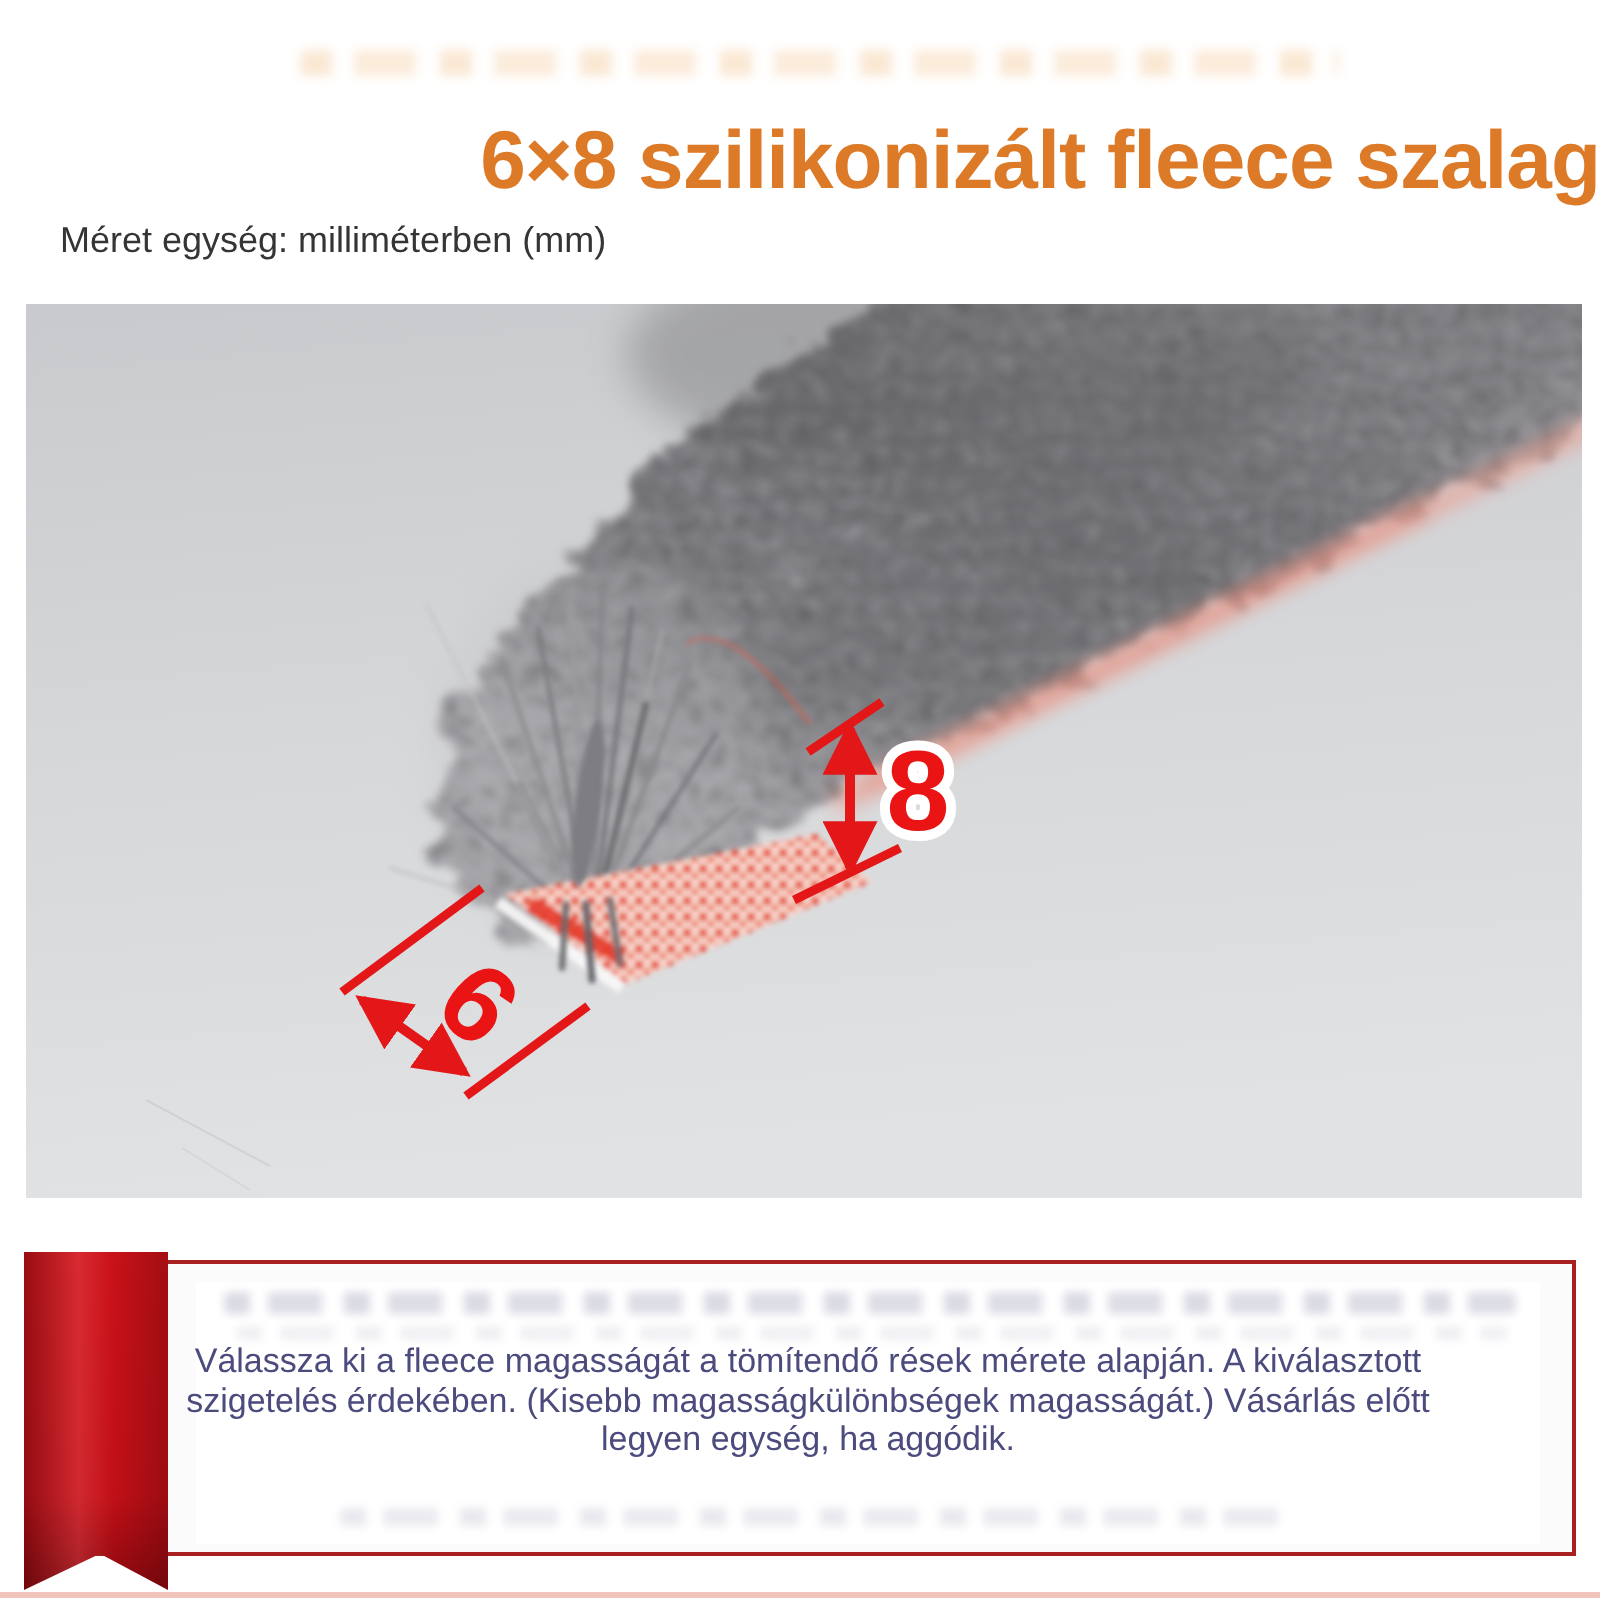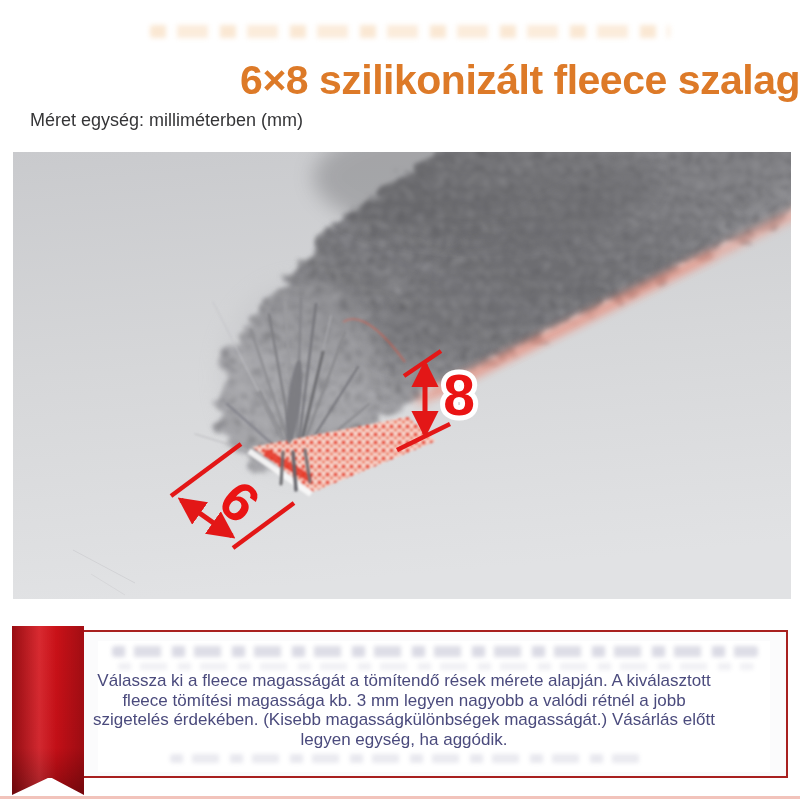--- a/index.html
+++ b/index.html
@@ -166,21 +166,20 @@
 
   <div id="note-box" class="abs"></div>
   <div id="note-patch" class="abs"></div>
 
   <div class="ghost-row ghost-slate abs" style="left:112px;top:646px;width:646px;height:11px;opacity:.42;"></div>
   <div class="ghost-row ghost-slate abs" style="left:118px;top:663px;width:636px;height:7px;opacity:.18;"></div>
   <div class="ghost-row ghost-slate abs" style="left:170px;top:754px;width:470px;height:9px;opacity:.26;"></div>
 
   <div id="note-text" class="abs">
     <div class="nline">Válassza ki a fleece magasságát a tömítendő rések mérete alapján. A kiválasztott</div>
-    <div class="nline">fleece tömítési magassága kb. 3 mm legyen nagyobb a valódi rétnél a jobb</div>
     <div class="nline">szigetelés érdekében. (Kisebb magasságkülönbségek magasságát.) Vásárlás előtt</div>
     <div class="nline">legyen egység, ha aggódik.</div>
   </div>
 
   <div id="note-ribbon" class="abs"></div>
 
   <div id="bottom-divider" class="abs"></div>
 </div>
 
 </body></html>

